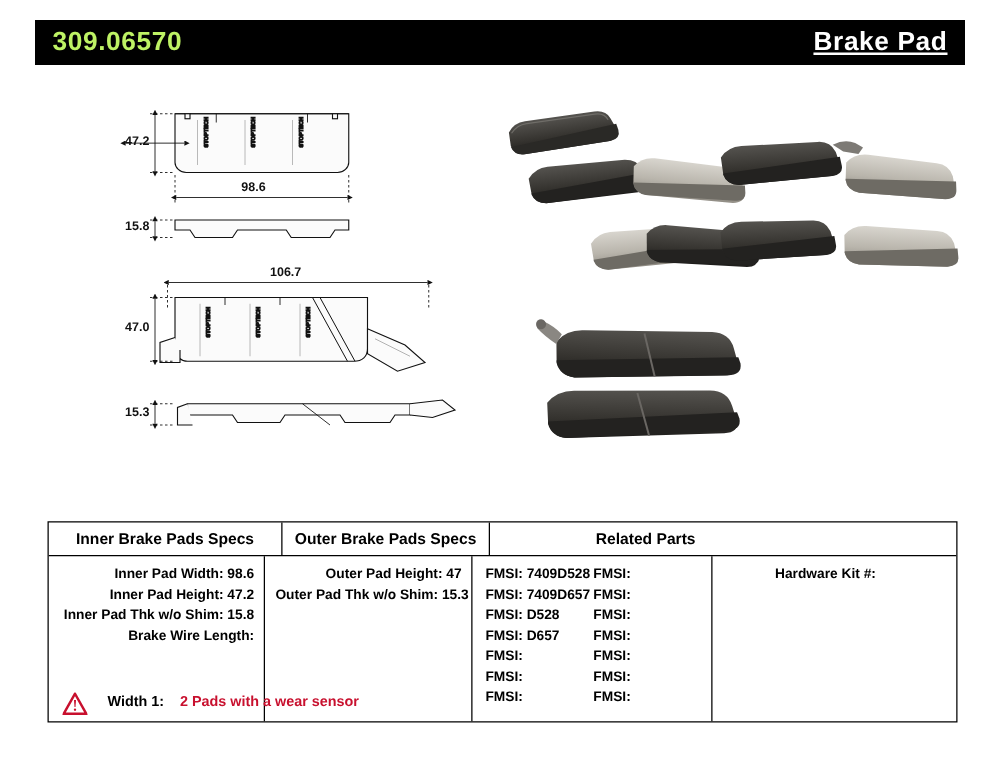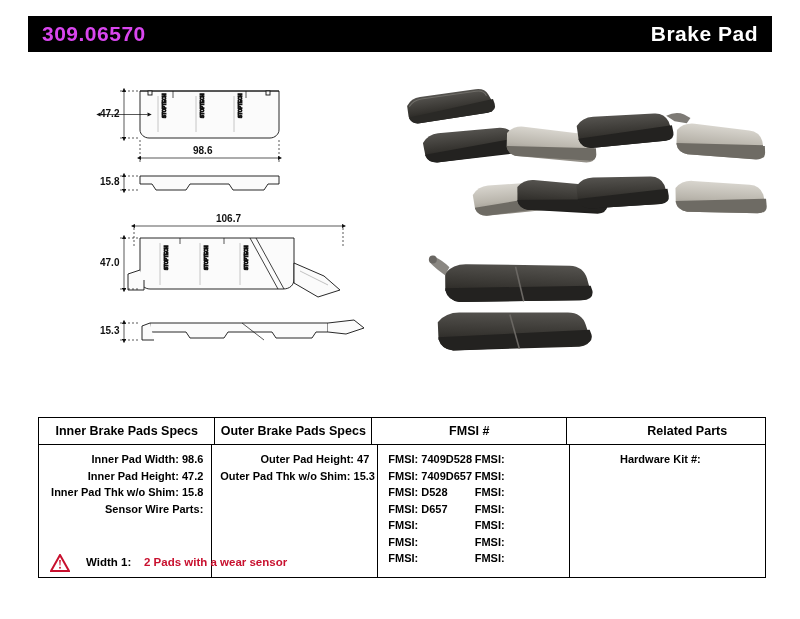--- a/index.html
+++ b/index.html
@@ -30,30 +30,31 @@
     width: 744px;
     height: 36px;
     background: #000;
     display: flex;
     align-items: center;
     justify-content: space-between;
     padding: 0 14px;
     box-sizing: border-box;
   }
   .header .part-number {
-    color: #d946ef;
+    color: #bef264;
     font-size: 21px;
     font-weight: bold;
     letter-spacing: 0.5px;
   }
   .header .doc-title {
     color: #fff;
     font-size: 21px;
     font-weight: bold;
     letter-spacing: 0.5px;
+    text-decoration: underline;
   }
 
   
   .drawing {
     position: absolute;
     left: 28px;
     top: 58px;
     width: 744px;
     height: 330px;
   }
@@ -360,40 +361,39 @@
     <div class="dim-label" style="left:72px; top:118px;">15.8</div>
     <div class="dim-label" style="left:188px; top:155px;">106.7</div>
     <div class="dim-label" style="left:72px; top:199px;">47.0</div>
     <div class="dim-label" style="left:72px; top:267px;">15.3</div>
   </div>
 
   <div class="specs">
     <div class="specs-head">
       <div class="col c1">Inner Brake Pads Specs</div>
       <div class="col c2">Outer Brake Pads Specs</div>
-      <div class="col c3">FMSI #</div>
       <div class="col c4">Related Parts</div>
     </div>
     <div class="specs-body">
 
       <div class="col c1">
         <div class="spec-row">
           <span>Inner Pad Width:</span>
           <span class="val">98.6</span>
         </div>
         <div class="spec-row">
           <span>Inner Pad Height:</span>
           <span class="val">47.2</span>
         </div>
         <div class="spec-row">
           <span>Inner Pad Thk w/o Shim:</span>
           <span class="val">15.8</span>
         </div>
         <div class="spec-row">
-          <span>Sensor Wire Parts:</span>
+          <span>Brake Wire Length:</span>
           <span class="val"></span>
         </div>
       </div>
 
       <div class="col c2">
         <div class="spec-row">
           <span>Outer Pad Height:</span>
           <span class="val">47</span>
         </div>
         <div class="spec-row">

